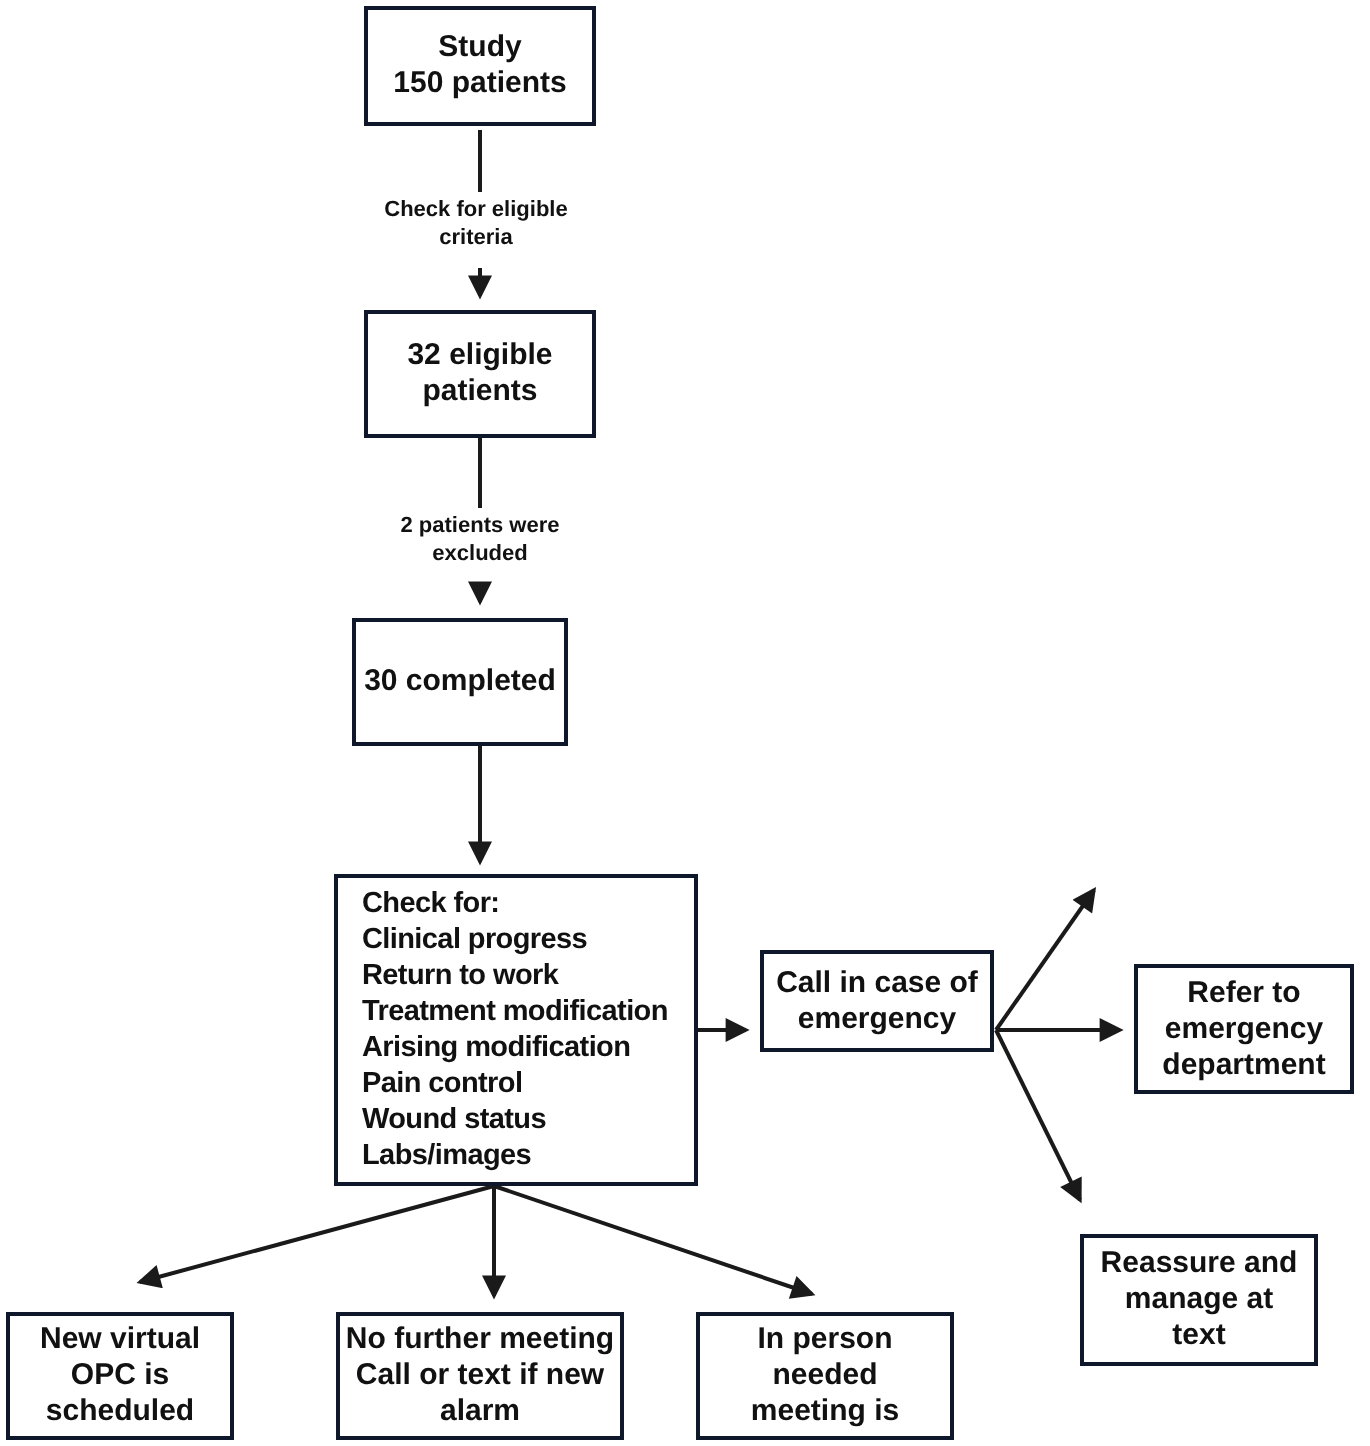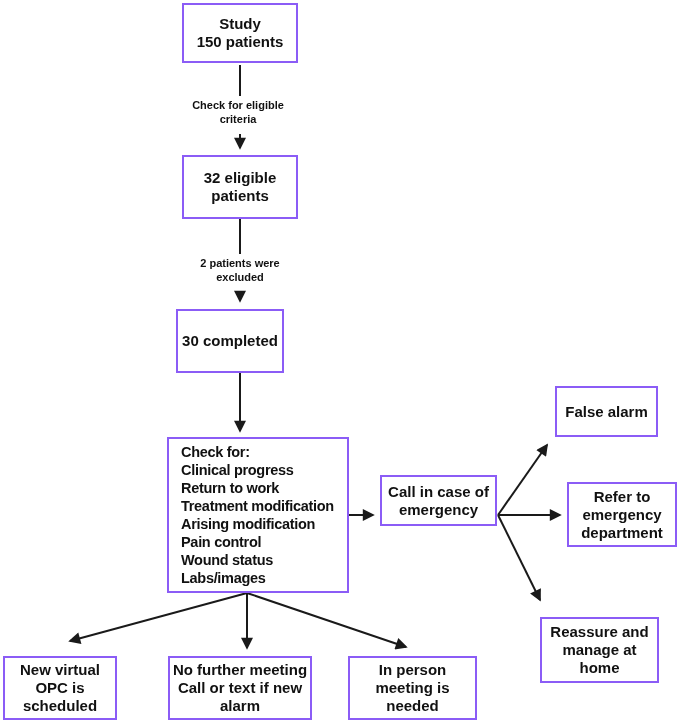--- a/index.html
+++ b/index.html
@@ -14,21 +14,21 @@
   .edges {
     position: absolute;
     left: 0; top: 0;
     width: 685px; height: 723px;
   }
   .edges line { stroke: #1a1a1a; stroke-width: 2; }
   .edges path { fill: #1a1a1a; }
   .box {
     position: absolute;
     box-sizing: border-box;
-    border: 2px solid #8b5cf6;
+    border: 2px solid #0f172a;
     background: #ffffff;
     display: flex;
     flex-direction: column;
     justify-content: center;
     align-items: center;
     text-align: center;
     font-weight: bold;
     font-size: 15px;
     line-height: 1.2;
     color: #111111;
@@ -111,47 +111,44 @@
     <div class="ln">Pain control</div>
     <div class="ln">Wound status</div>
     <div class="ln">Labs/images</div>
   </div>
 
   <div class="box" style="left:380px;top:475px;width:117px;height:51px">
     <div class="ln">Call in case of</div>
     <div class="ln">emergency</div>
   </div>
 
-  <div class="box" style="left:555px;top:386px;width:103px;height:51px">
-    <div class="ln">False alarm</div>
-  </div>
 
   <div class="box" style="left:567px;top:482px;width:110px;height:65px">
     <div class="ln">Refer to</div>
     <div class="ln">emergency</div>
     <div class="ln">department</div>
   </div>
 
   <div class="box" style="left:540px;top:617px;width:119px;height:66px">
     <div class="ln">Reassure and</div>
     <div class="ln">manage at</div>
-    <div class="ln">home</div>
+    <div class="ln">text</div>
   </div>
 
   <div class="box" style="left:3px;top:656px;width:114px;height:64px">
     <div class="ln">New virtual</div>
     <div class="ln">OPC is</div>
     <div class="ln">scheduled</div>
   </div>
 
   <div class="box" style="left:168px;top:656px;width:144px;height:64px">
     <div class="ln">No further meeting</div>
     <div class="ln">Call or text if new</div>
     <div class="ln">alarm</div>
   </div>
 
   <div class="box" style="left:348px;top:656px;width:129px;height:64px">
     <div class="ln">In person</div>
+    <div class="ln">needed</div>
     <div class="ln">meeting is</div>
-    <div class="ln">needed</div>
   </div>
 
 </div>
 
 </body></html>

